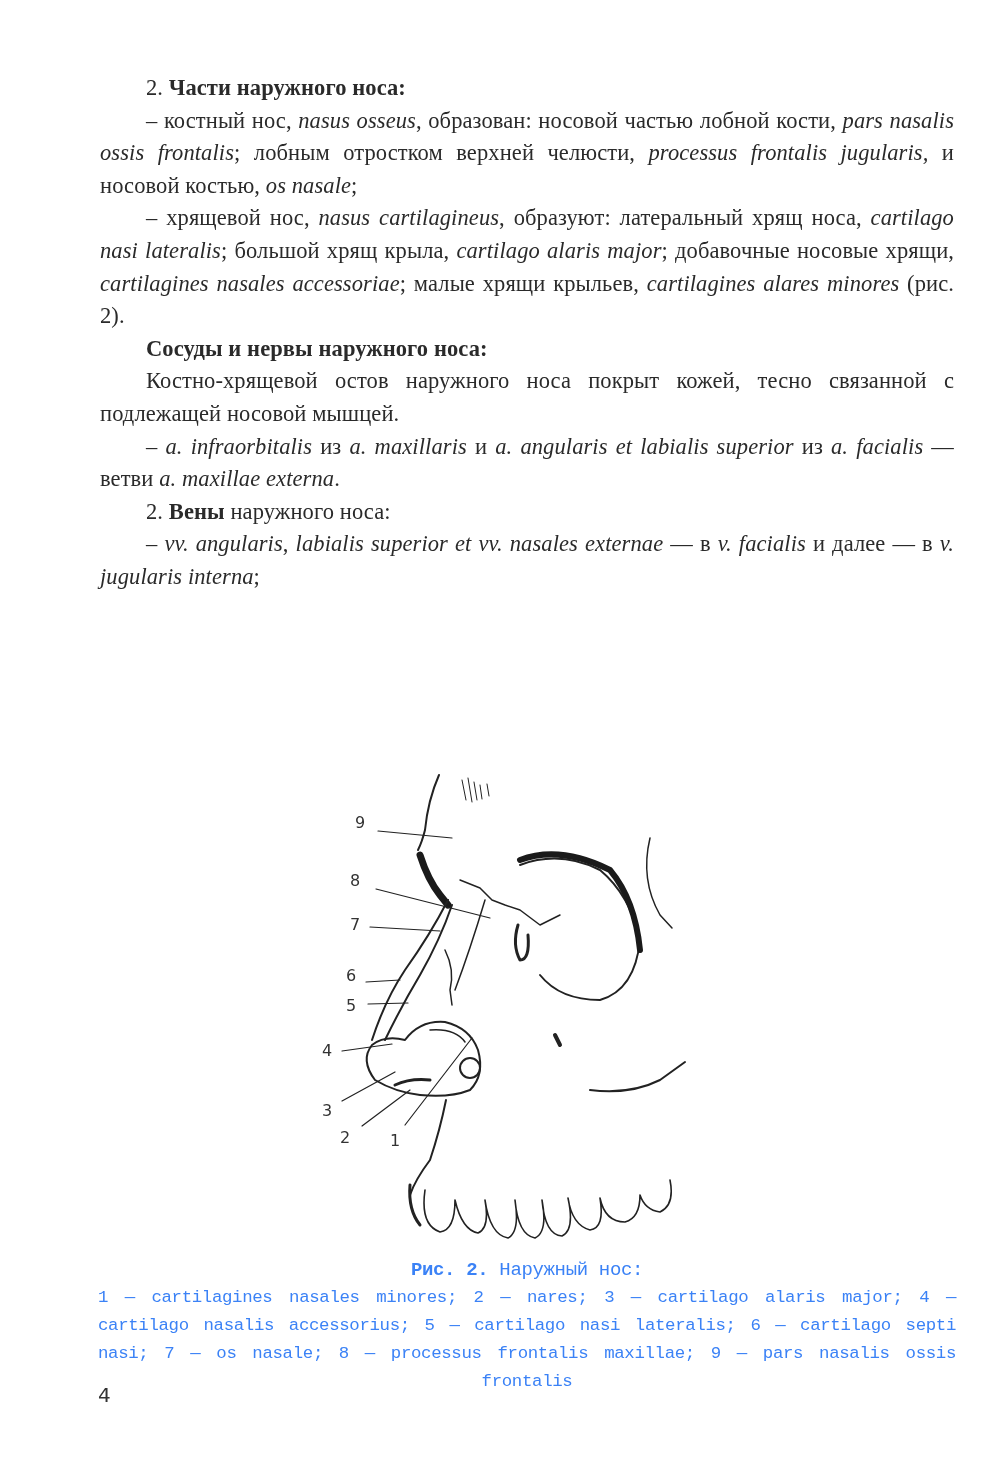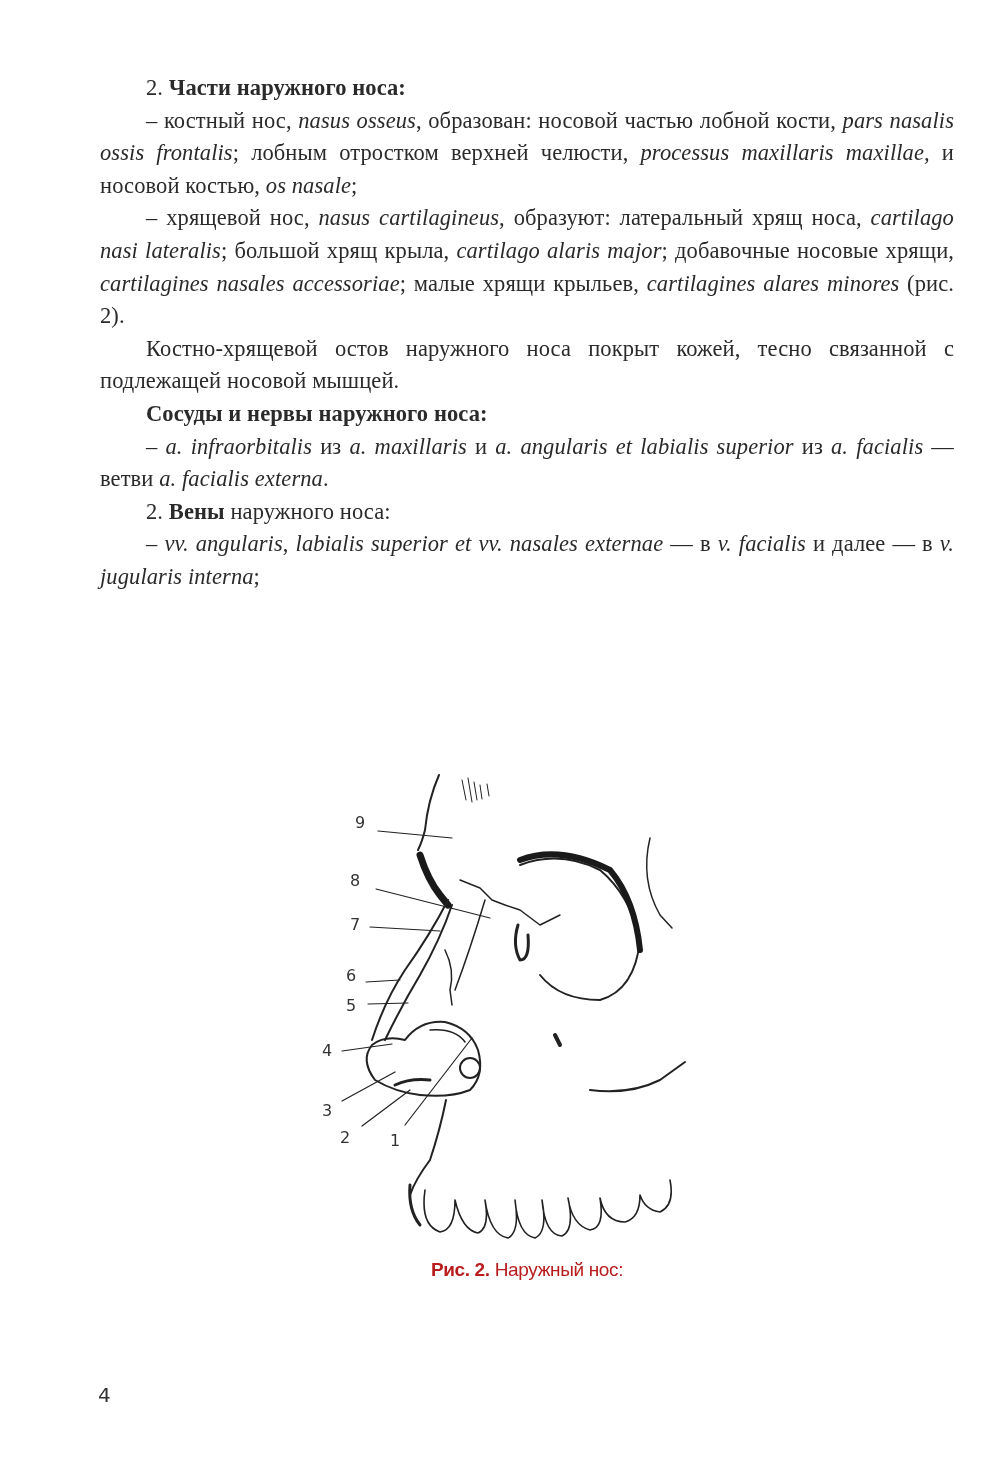--- a/index.html
+++ b/index.html
@@ -9,43 +9,43 @@
           font-family: "Liberation Serif", serif; font-size: 22.5px; line-height: 32.6px;
           letter-spacing: 0.1px; }
   .text p { margin: 0; text-align: justify; text-align-last: left; }
   .text p.ind { text-indent: 46px; }
   .text b { font-weight: bold; }
   .text i { }
   .figure { position: absolute; left: 310px; top: 765px; width: 400px; height: 480px; }
   .figure svg { width: 400px; height: 480px; display: block; }
   .fig-label { font-family: "DejaVu Sans", sans-serif; font-size: 16px; fill: #333; }
   .caption { position: absolute; left: 98px; width: 858px; top: 1256px; text-align: center;
-             font-family: Liberation Sans, sans-serif; font-size: 17.4px; line-height: 28px; color: #b91c1c;
+             font-family: Liberation Mono, monospace; font-size: 17.4px; line-height: 28px; color: #3b82f6;
              letter-spacing: -0.35px; }
   .caption .cap-title { font-size: 19px; }
   .caption .cap-title b { font-weight: bold; }
   .caption .legend { text-align: justify; text-align-last: center; }
   .page-num { position: absolute; left: 98px; top: 1383px; font-family: "DejaVu Sans", sans-serif;
               font-size: 20px; color: #333; }
 </style>
 </head>
 <body>
 
 <div class="page">
 
   <div class="text">
     <p class="ind">
       <span>2.</span>
       <b>Части наружного носа:</b>
     </p>
-    <p class="ind"><span>– костный нос, </span><i>nasus osseus</i><span>, образован: носовой частью лобной кости, </span><i>pars nasalis ossis frontalis</i><span>; лобным отростком верхней челюсти, </span><i>processus maxillaris maxillae,</i><span> и носовой костью, </span><i>os nasale</i><span>;</span></p>
+    <p class="ind"><span>– костный нос, </span><i>nasus osseus</i><span>, образован: носовой частью лобной кости, </span><i>pars nasalis ossis frontalis</i><span>; лобным отростком верхней челюсти, </span><i>processus frontalis jugularis,</i><span> и носовой костью, </span><i>os nasale</i><span>;</span></p>
     <p class="ind"><span>– хрящевой нос, </span><i>nasus cartilagineus</i><span>, образуют: латеральный хрящ носа, </span><i>cartilago nasi lateralis</i><span>; большой хрящ крыла, </span><i>cartilago alaris major</i><span>; добавочные носовые хрящи, </span><i>cartilagines nasales accessoriae</i><span>; малые хрящи крыльев, </span><i>cartilagines alares minores</i><span> (рис. 2).</span></p>
+    <p class="ind"><b>Сосуды и нервы наружного носа:</b></p>
     <p class="ind">Костно-хрящевой остов наружного носа покрыт кожей, тесно связанной с подлежащей носовой мышцей.</p>
-    <p class="ind"><b>Сосуды и нервы наружного носа:</b></p>
-    <p class="ind"><i>– a. infraorbitalis</i><span> из </span><i>a. maxillaris</i><span> и </span><i>a. angularis et labialis superior</i><span> из </span><i>a. facialis</i><span> — ветви </span><i>a. facialis externa</i><span>.</span></p>
+    <p class="ind"><i>– a. infraorbitalis</i><span> из </span><i>a. maxillaris</i><span> и </span><i>a. angularis et labialis superior</i><span> из </span><i>a. facialis</i><span> — ветви </span><i>a. maxillae externa</i><span>.</span></p>
     <p class="ind"><span>2.</span> <b>Вены</b><span> наружного носа:</span></p>
     <p class="ind"><i>– vv. angularis</i><span>, </span><i>labialis superior et vv. nasales externae</i><span> — в </span><i>v. facialis</i><span> и далее — в </span><i>v. jugularis interna</i><span>;</span></p>
   </div>
 
   <div class="figure">
     <svg viewBox="310 765 400 480" xmlns="http://www.w3.org/2000/svg">
       <g fill="none" stroke="#222" stroke-width="2" stroke-linecap="round" stroke-linejoin="round">
 
         <path d="M439 775 Q428 800 425 830 Q422 842 418 850"></path>
 
@@ -95,16 +95,17 @@
       <text class="fig-label" x="346" y="1011">5</text>
       <text class="fig-label" x="322" y="1056">4</text>
       <text class="fig-label" x="322" y="1116">3</text>
       <text class="fig-label" x="340" y="1143">2</text>
       <text class="fig-label" x="390" y="1146">1</text>
     </svg>
   </div>
 
   <div class="caption">
     <div class="cap-title"><b>Рис. 2.</b><span> Наружный нос:</span></div>
+    <div class="legend">1 — cartilagines nasales minores; 2 — nares; 3 — cartilago alaris major; 4 — cartilago nasalis accessorius; 5 — cartilago nasi lateralis; 6 — cartilago septi nasi; 7 — os nasale; 8 — processus frontalis maxillae; 9 — pars nasalis ossis frontalis</div>
   </div>
 
   <div class="page-num">4</div>
 </div>
 
 </body></html>

